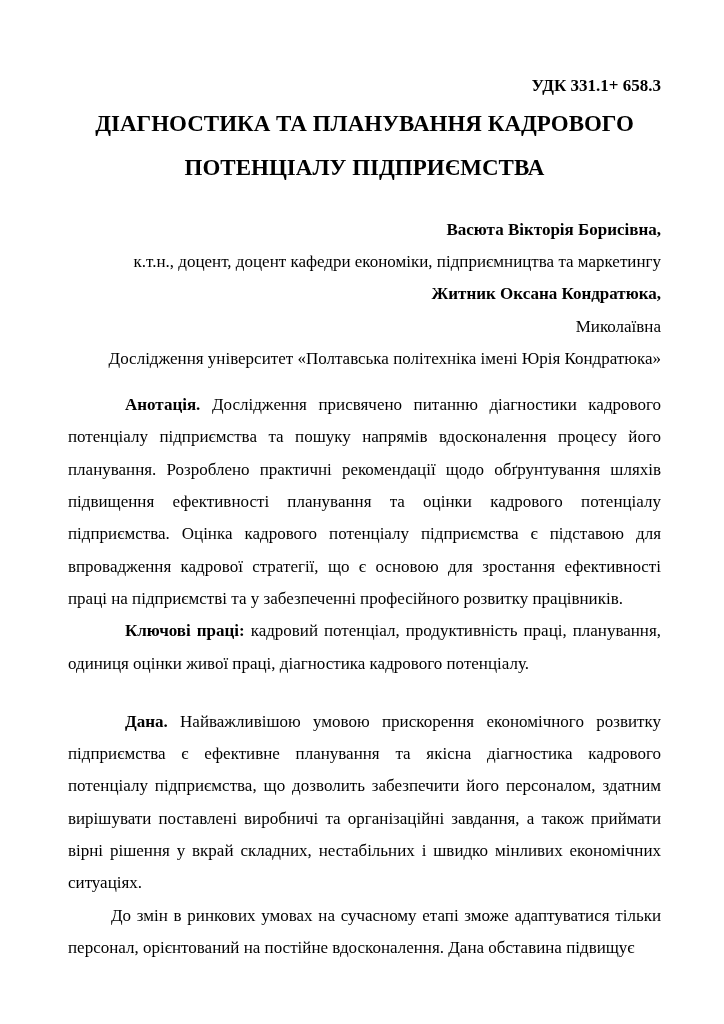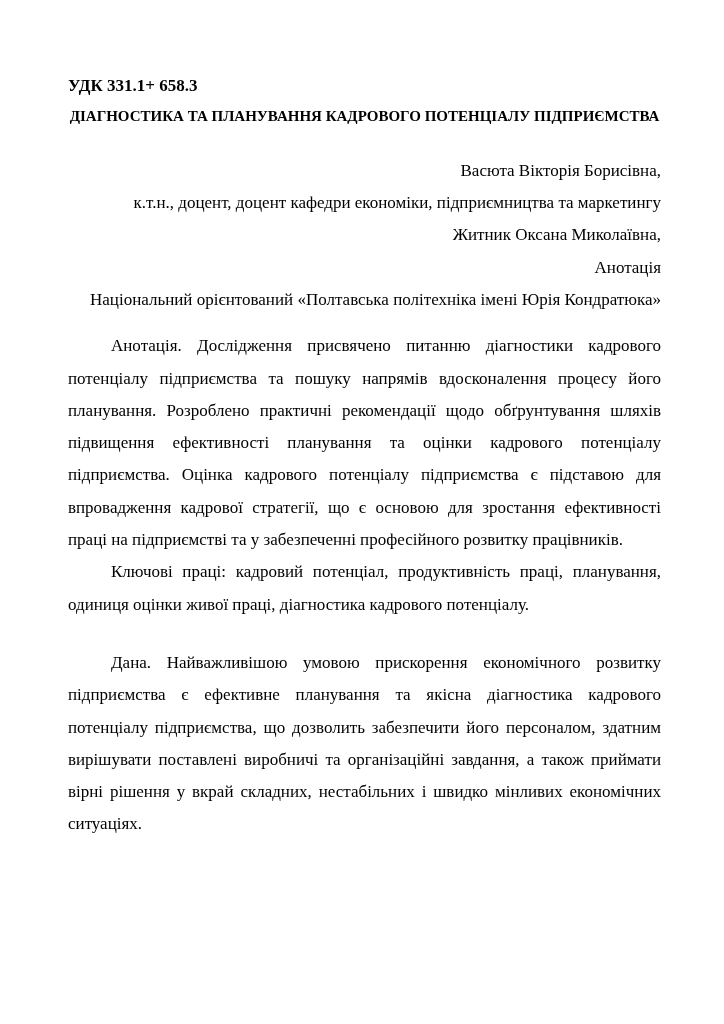--- a/index.html
+++ b/index.html
@@ -15,76 +15,80 @@
     background: #ffffff;
     color: #000000;
     font-family: "Liberation Serif", "DejaVu Serif", serif;
     font-size: 17px;
     line-height: 1.9;
     padding: 70px 63px 0 68px;
     overflow: hidden;
   }
   .udc {
     font-weight: bold;
-    text-align: left;
+    text-align: right;
   }
   .doc-title {
     margin: 0;
-    font-size: 15px;
+    font-size: 23px;
     font-weight: bold;
     text-align: center;
     line-height: 1.9;
   }
   .authors {
     margin-top: 24px;
     text-align: right;
   }
   .author-line {
     white-space: nowrap;
   }
   .bold {
-    font-weight: normal;
+    font-weight: bold;
   }
   .para {
     margin: 0;
     text-align: justify;
     text-indent: 43px;
   }
   .para .lead {
-    font-weight: normal;
+    font-weight: bold;
+    margin-left: 14px;
   }
   .gap-abstract { margin-top: 14px; }
   .gap-intro    { margin-top: 26px; }
 </style>
 </head>
 <body>
 
 <div class="page">
 
   <div class="udc">УДК 331.1+ 658.3</div>
 
   <h1 class="doc-title">ДІАГНОСТИКА ТА ПЛАНУВАННЯ КАДРОВОГО ПОТЕНЦІАЛУ ПІДПРИЄМСТВА</h1>
 
   <div class="authors">
     <div class="author-line bold">Васюта Вікторія Борисівна,</div>
     <div class="author-line">к.т.н., доцент, доцент кафедри економіки, підприємництва та маркетингу</div>
-    <div class="author-line bold">Житник Оксана Миколаївна,</div>
-    <div class="author-line">Анотація</div>
-    <div class="author-line">Національний орієнтований «Полтавська політехніка імені Юрія Кондратюка»</div>
+    <div class="author-line bold">Житник Оксана Кондратюка,</div>
+    <div class="author-line">Миколаївна</div>
+    <div class="author-line">Дослідження університет «Полтавська політехніка імені Юрія Кондратюка»</div>
   </div>
 
   <p class="para gap-abstract">
     <span class="lead">Анотація.</span>
     <span>Дослідження присвячено питанню діагностики кадрового потенціалу підприємства та пошуку напрямів вдосконалення процесу його планування. Розроблено практичні рекомендації щодо обґрунтування шляхів підвищення ефективності планування та оцінки кадрового потенціалу підприємства. Оцінка кадрового потенціалу підприємства є підставою для впровадження кадрової стратегії, що є основою для зростання ефективності праці на підприємстві та у забезпеченні професійного розвитку працівників.</span>
   </p>
 
   <p class="para">
     <span class="lead">Ключові праці:</span>
     <span>кадровий потенціал, продуктивність праці, планування, одиниця оцінки живої праці, діагностика кадрового потенціалу.</span>
   </p>
 
   <p class="para gap-intro">
     <span class="lead">Дана.</span>
     <span>Найважливішою умовою прискорення економічного розвитку підприємства є ефективне планування та якісна діагностика кадрового потенціалу підприємства, що дозволить забезпечити його персоналом, здатним вирішувати поставлені виробничі та організаційні завдання, а також приймати вірні рішення у вкрай складних, нестабільних і швидко мінливих економічних ситуаціях.</span>
   </p>
 
+  <p class="para">
+    <span>До змін в ринкових умовах на сучасному етапі зможе адаптуватися тільки персонал, орієнтований на постійне вдосконалення. Дана обставина підвищує</span>
+  </p>
 
 </div>
 
 </body></html>

